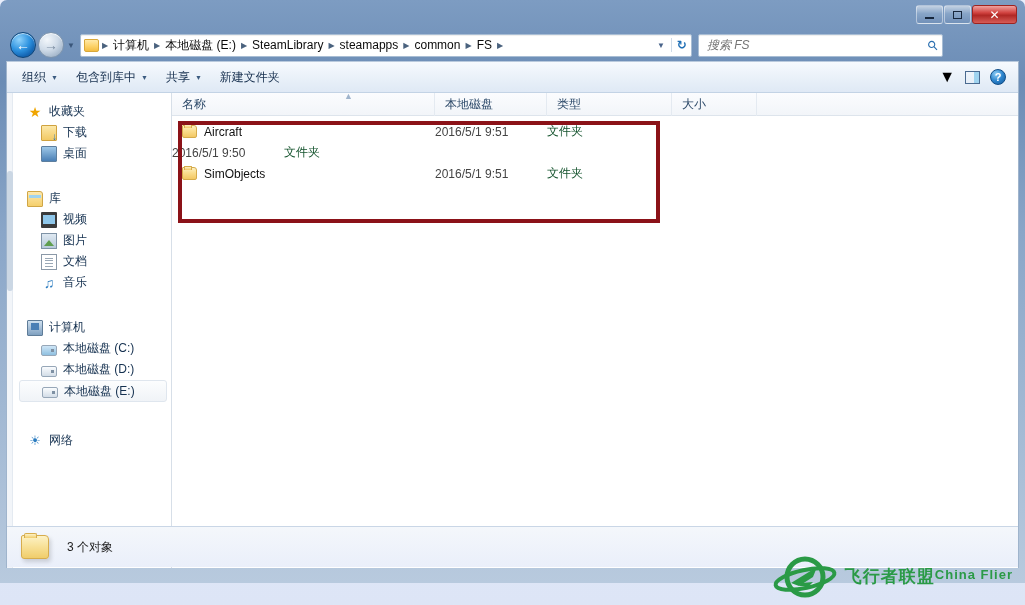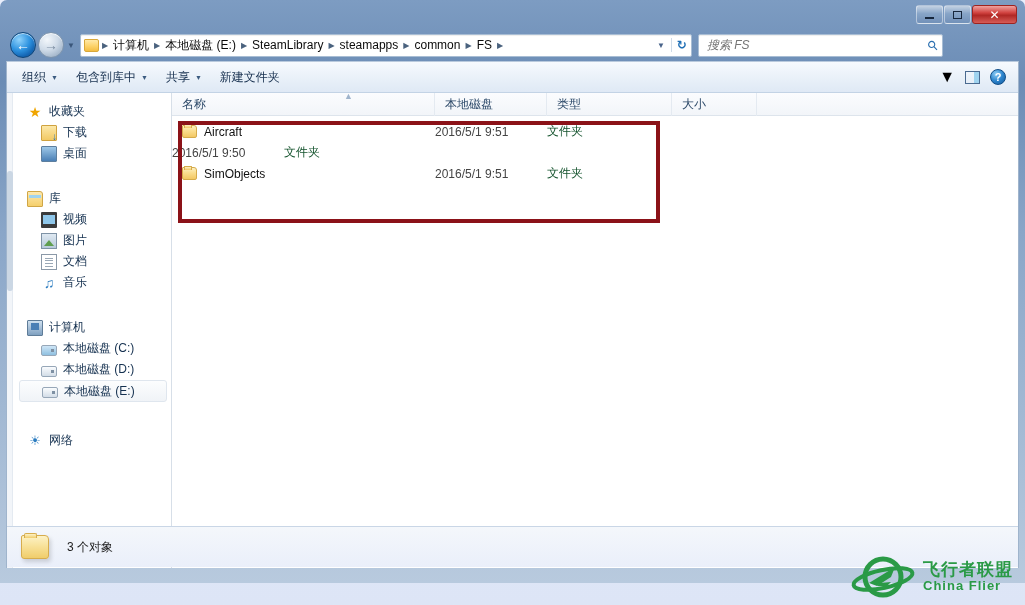--- a/index.html
+++ b/index.html
@@ -194,21 +194,21 @@
     background: linear-gradient(180deg, #fdf2c6 0%, #f8e29a 45%, #f0cd6b 100%);
     border: 1px solid #d7ad4d; border-radius: 2px 4px 3px 3px;
     box-shadow: 2px 3px 4px rgba(0,0,0,.15);
   }
   .status-folder::before { content: ""; position: absolute; left: 2px; top: -3px; width: 11px; height: 4px;
     background: linear-gradient(180deg,#fdf2c6,#f0cd6b); border: 1px solid #d7ad4d; border-bottom: 0; border-radius: 2px 2px 0 0; }
   .status-text { font-size: 12px; color: #1c1c1c; }
 
   
   .watermark { position: absolute; right: 12px; bottom: 4px; display: flex; align-items: center; gap: 4px; }
-  .wm-text { display: flex; flex-direction: column; line-height: 1.05; }
+  .wm-text { display: flex; flex-direction: row; line-height: 1.05; }
   .wm-cn { font-size: 17px; font-weight: bold; color: #2a9a46; letter-spacing: 1px; }
   .wm-en { font-size: 13px; font-weight: bold; color: #2a9a46; letter-spacing: 1px; }
 </style>
 </head>
 <body>
 
 <div class="window">
  <div class="frame-inner">
 
   <div class="titlebar">

